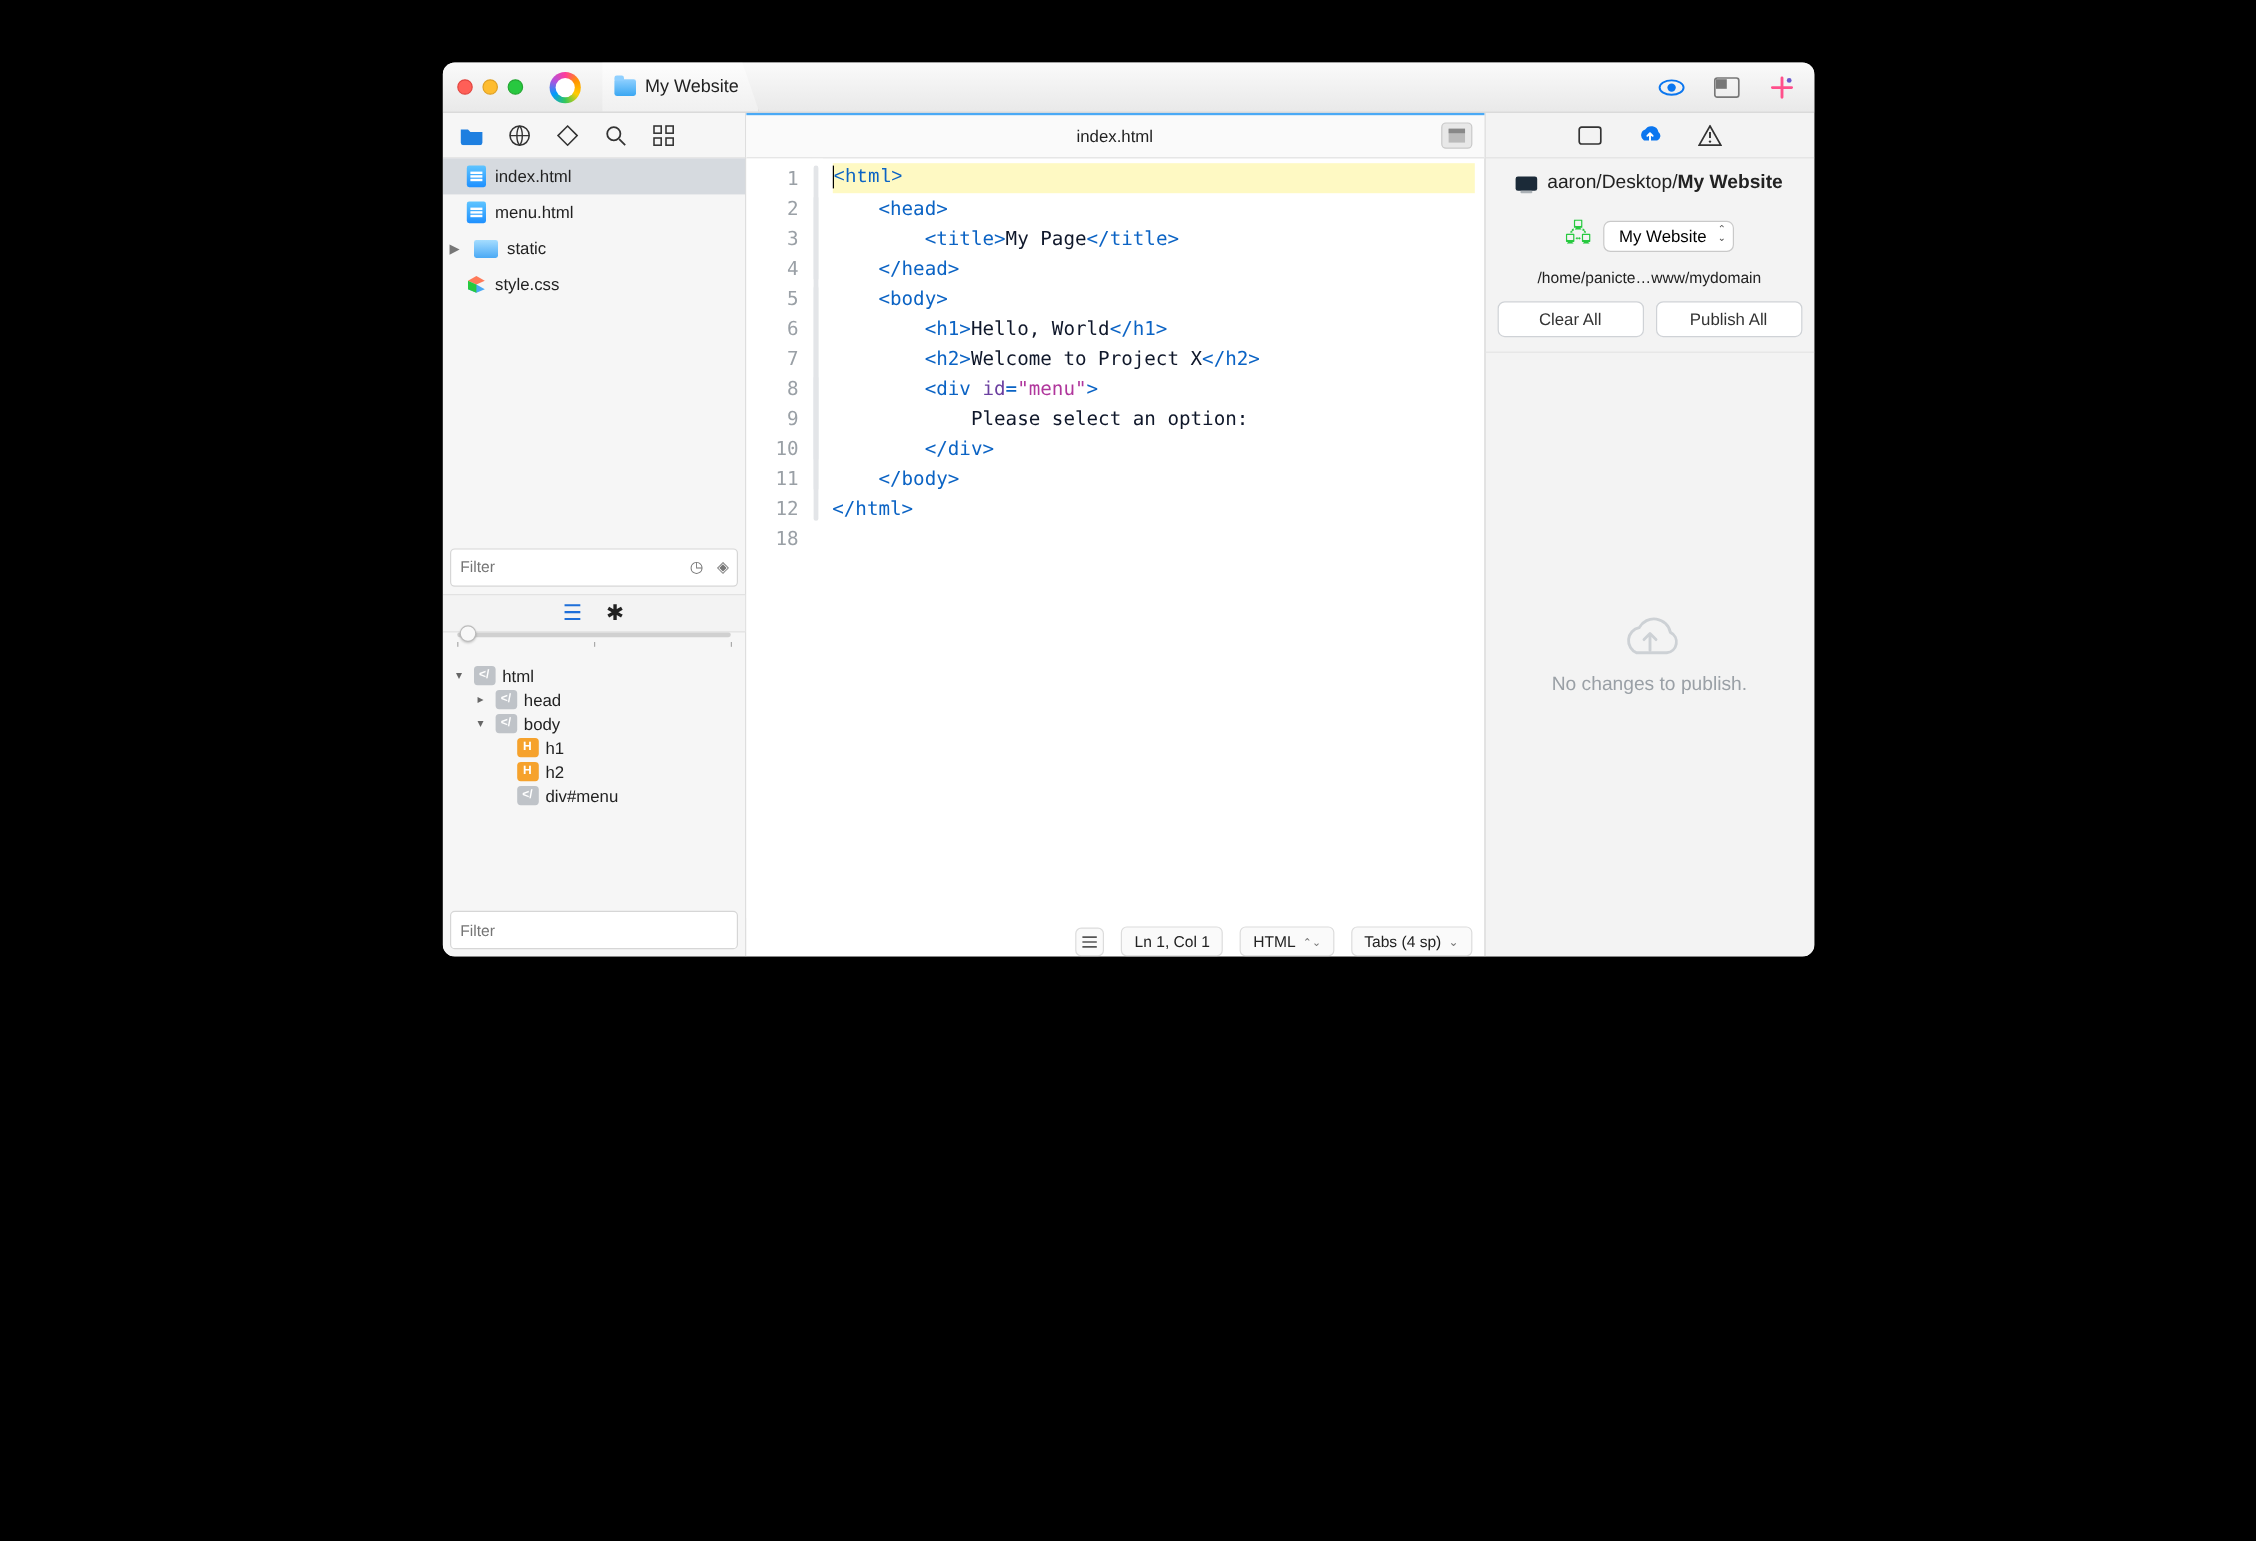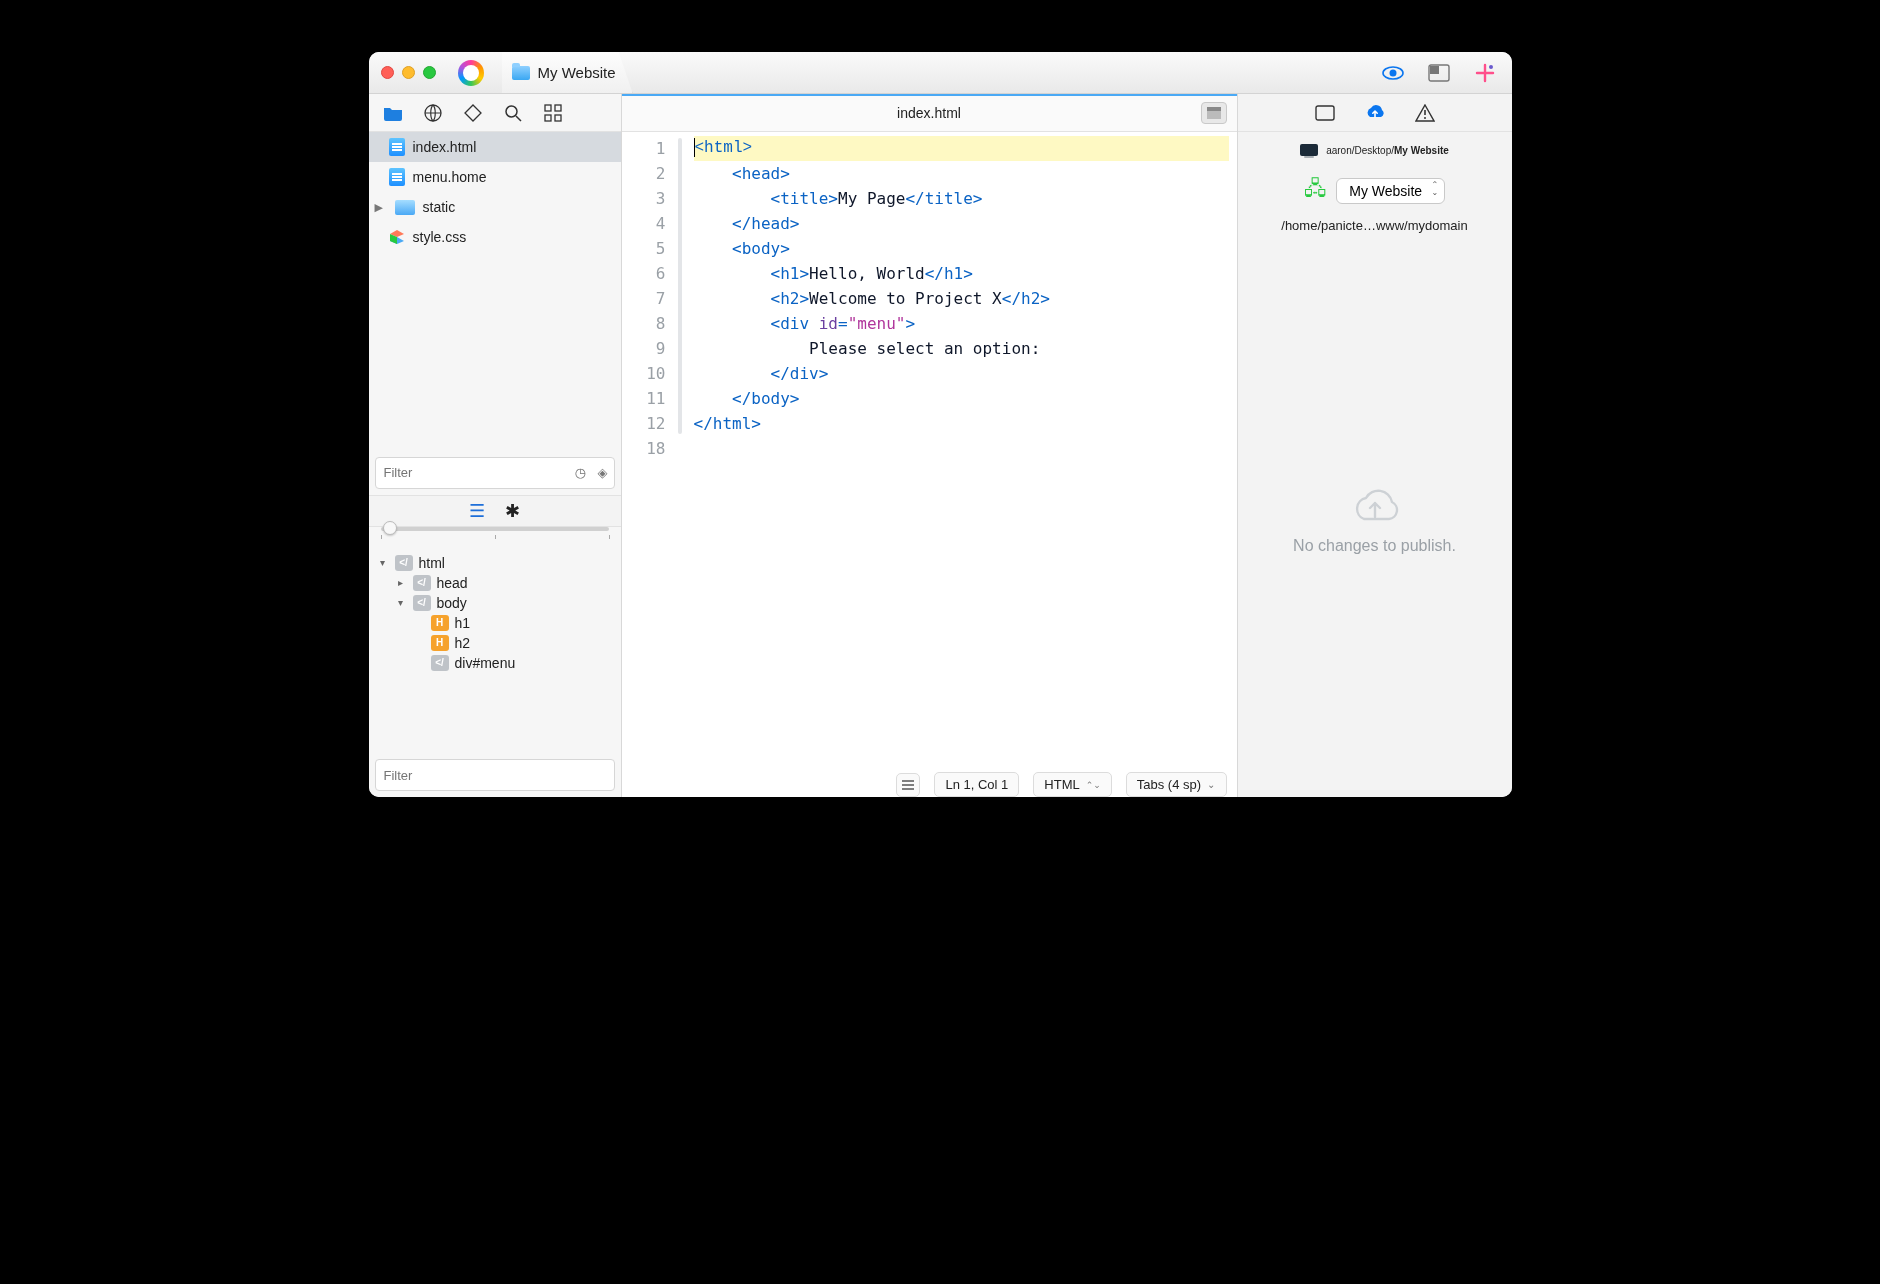--- a/index.html
+++ b/index.html
@@ -123,21 +123,21 @@
   .cursor { display:inline-block; width:0; border-left:1.5px solid #000; height:19px; vertical-align:text-bottom; margin-right:0;}
   .statusbar { height:32px; display:flex; align-items:flex-end; gap:14px; padding:0 10px; font-size:13px; color:#222;}
   .statusbar .sb-seg { display:flex; align-items:center; gap:6px; padding:4px 10px; border:1px solid #dcdcdc; border-radius:5px; background:#fafafa; cursor:pointer;}
   .statusbar .spacer { flex:1;}
   .sb-mini { width:24px; height:24px; border:1px solid #dcdcdc; border-radius:5px; display:flex; align-items:center; justify-content:center; background:#fafafa; cursor:pointer;}
   
   .right { width:275px; border-left:1px solid #d8d8d8; background:#f3f3f3; display:flex; flex-direction:column;}
   .right-toolbar { height:38px; border-bottom:1px solid #e2e2e2; display:flex; align-items:center; justify-content:center; gap:28px;}
   .right-toolbar .ico { width:22px; height:22px; display:flex; align-items:center; justify-content:center; color:#333; cursor:pointer;}
   .right-toolbar .ico.active { color:#0b76ef;}
-  .path-row { padding:12px 10px; display:flex; align-items:center; gap:8px; font-size:10px; color:#222; justify-content:center;}
+  .path-row { padding:12px 10px; display:flex; align-items:center; gap:8px; font-size:16px; color:#222; justify-content:center;}
   .path-row .mbp { width:18px; height:12px; background:#1b2a38; border-radius:2px; position:relative;}
   .path-row .mbp::after{content:"";position:absolute;bottom:-2px;left:4px;right:4px;height:2px;background:#aab0b5;border-radius:1px;}
   .server-row { display:flex; align-items:center; justify-content:center; gap:10px; padding:6px 10px 10px;}
   .server-row .net { color:#27c93f; font-size:20px;}
   .server-dd { border:1px solid #c9c9c9; border-radius:6px; padding:4px 22px 4px 12px; background:#fff; font-size:14px; position:relative; cursor:pointer;}
   .server-dd::after { content:"⌃\A⌄"; white-space:pre; font-size:8px; position:absolute; right:6px; top:2px; line-height:8px; color:#555;}
   .remote-path { text-align:center; font-size:13px; padding:0 8px 12px; color:#222;}
   .remote-path .strong { font-weight:400;}
   .btn-row { display:flex; gap:10px; padding:0 10px 12px; border-bottom:1px solid #e4e4e4;}
   .btn { flex:1; text-align:center; padding:6px 4px; border:1px solid #cfd2d6; border-radius:6px; background:#fff; font-size:14px; color:#333; cursor:pointer;}
@@ -218,21 +218,21 @@
           </div>
       </div>
 
       <div class="file-list">
         <div class="file-row selected">
           <span class="file-ico html"></span>
           <span>index.html</span>
         </div>
         <div class="file-row">
           <span class="file-ico html"></span>
-          <span>menu.home</span>
+          <span>menu.html</span>
         </div>
         <div class="file-row folder">
           <span class="disclosure">▶</span>
           <span class="file-ico folder"></span>
           <span>static</span>
         </div>
         <div class="file-row">
           <span class="file-ico css">
             <svg width="16" height="16" viewBox="0 0 16 16">
                 <path d="M8 1l7 4-7 3-7-3z" fill="#ff7a59"></path>
@@ -385,20 +385,24 @@
         <span class="mbp"></span>
         <span><span>aaron/Desktop/</span><span style="font-weight:600">My Website</span></span>
       </div>
       <div class="server-row">
         <span class="net">🖧</span>
         <div class="server-dd"><span>My Website</span></div>
       </div>
       <div class="remote-path">
         <span>/home/panicte…www/</span><span class="strong">mydomain</span>
       </div>
+      <div class="btn-row">
+        <div class="btn">Clear All</div>
+        <div class="btn">Publish All</div>
+      </div>
       <div class="empty">
         <svg width="52" height="40" viewBox="0 0 52 40">
             <path d="M15 32a11 11 0 0 1 2-21 14 14 0 0 1 26 4 9 9 0 0 1-3 17z" fill="none" stroke="#b5bbc2" stroke-width="2.4"></path>
             <path d="M26 30V16m0 0l-5 5m5-5l5 5" stroke="#b5bbc2" stroke-width="2.4" fill="none" stroke-linecap="round"></path>
           </svg>
         <div class="msg">No changes to publish.</div>
       </div>
     </div>
   </div>
 </div>

